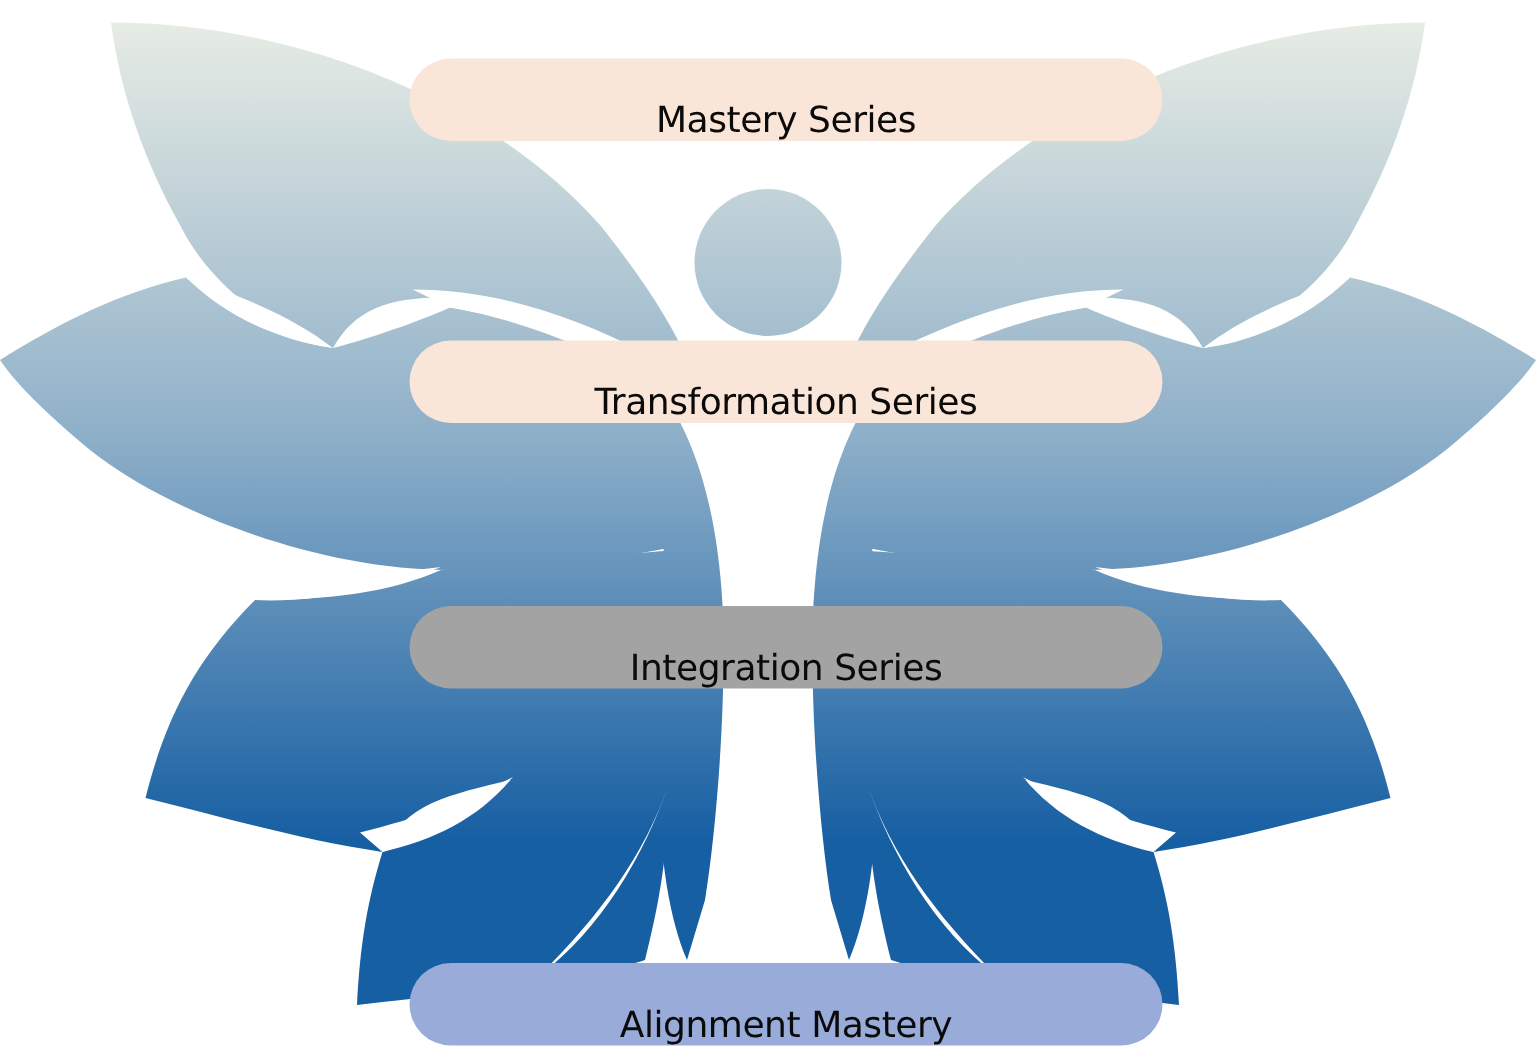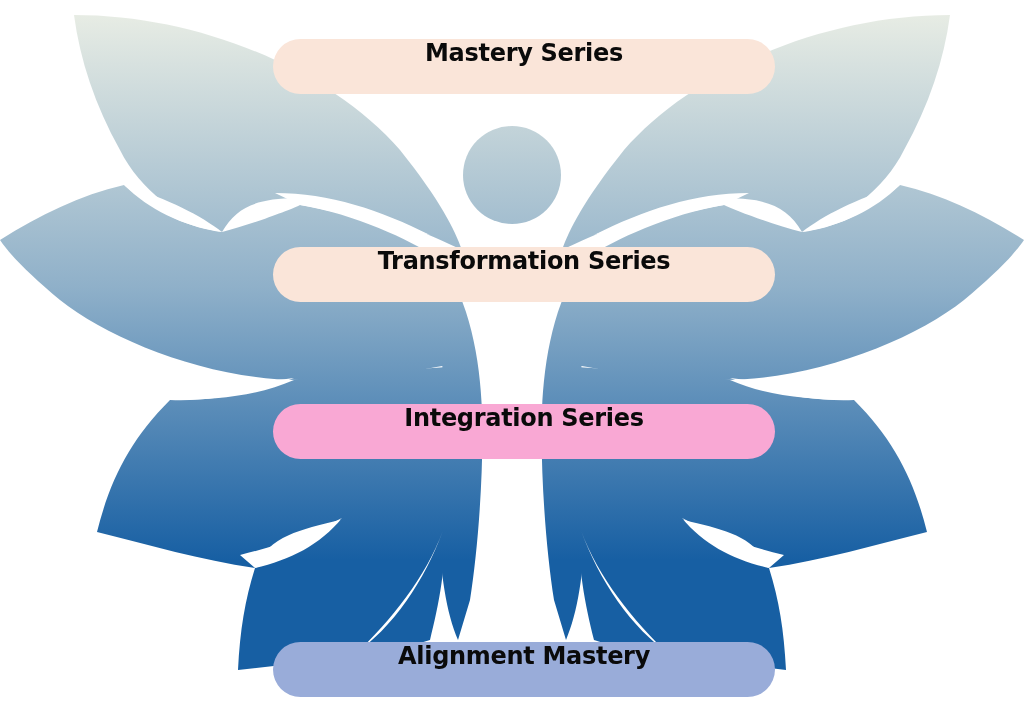--- a/index.html
+++ b/index.html
@@ -1,25 +1,25 @@
 <!DOCTYPE html>
 <html><head>
 <meta charset="utf-8">
 <style>
   html, body { margin:0; padding:0; background:#ffffff; }
   body { width:1024px; height:709px; position:relative; overflow:hidden; font-family:"DejaVu Sans", sans-serif; }
   #art { position:absolute; left:0; top:0; width:1024px; height:709px; }
   .pill {
     position:absolute; left:273px; width:502px; height:55px;
-    border-radius:28px; display:flex; align-items:flex-start; justify-content:center;
-    font-family:"DejaVu Sans", sans-serif; font-weight:bold; font-size:24px; color:#0a0a0a;
+    border-radius:28px; display:flex; align-items:flex-end; justify-content:center;
+    font-family:"DejaVu Sans", sans-serif; font-weight:normal; font-size:24px; color:#0a0a0a;
     letter-spacing:-0.3px; box-sizing:border-box;
   }
   .pill.p0 { top:39px; }
-  .pill.p1 { top:247px; }
+  .pill.p1 { top:227px; }
   .pill.p2 { top:404px; }
   .pill.p3 { top:642px; }
 </style>
 </head>
 <body>
 
 <svg id="art" viewBox="0 0 1024 709" xmlns="http://www.w3.org/2000/svg">
   <defs>
     <linearGradient id="wingGrad" x1="0" y1="0" x2="0" y2="1" gradientUnits="userSpaceOnUse" x1-="">
     </linearGradient>
@@ -77,18 +77,18 @@
     <path fill="#ffffff" d="M446,522 C430,570 400,620 360,650 C400,610 430,570 446,522 Z"></path>
   </g>
 </svg>
 
 <div class="pill p0" style="background: rgb(250, 229, 217);">
   <span>Mastery Series</span>
 </div>
 <div class="pill p1" style="background: rgb(250, 229, 217);">
   <span>Transformation Series</span>
 </div>
-<div class="pill p2" style="background: #f9a8d4;">
+<div class="pill p2" style="background: #a3a3a3;">
   <span>Integration Series</span>
 </div>
 <div class="pill p3" style="background: rgb(153, 172, 217);">
   <span>Alignment Mastery</span>
 </div>
 
 </body></html>

